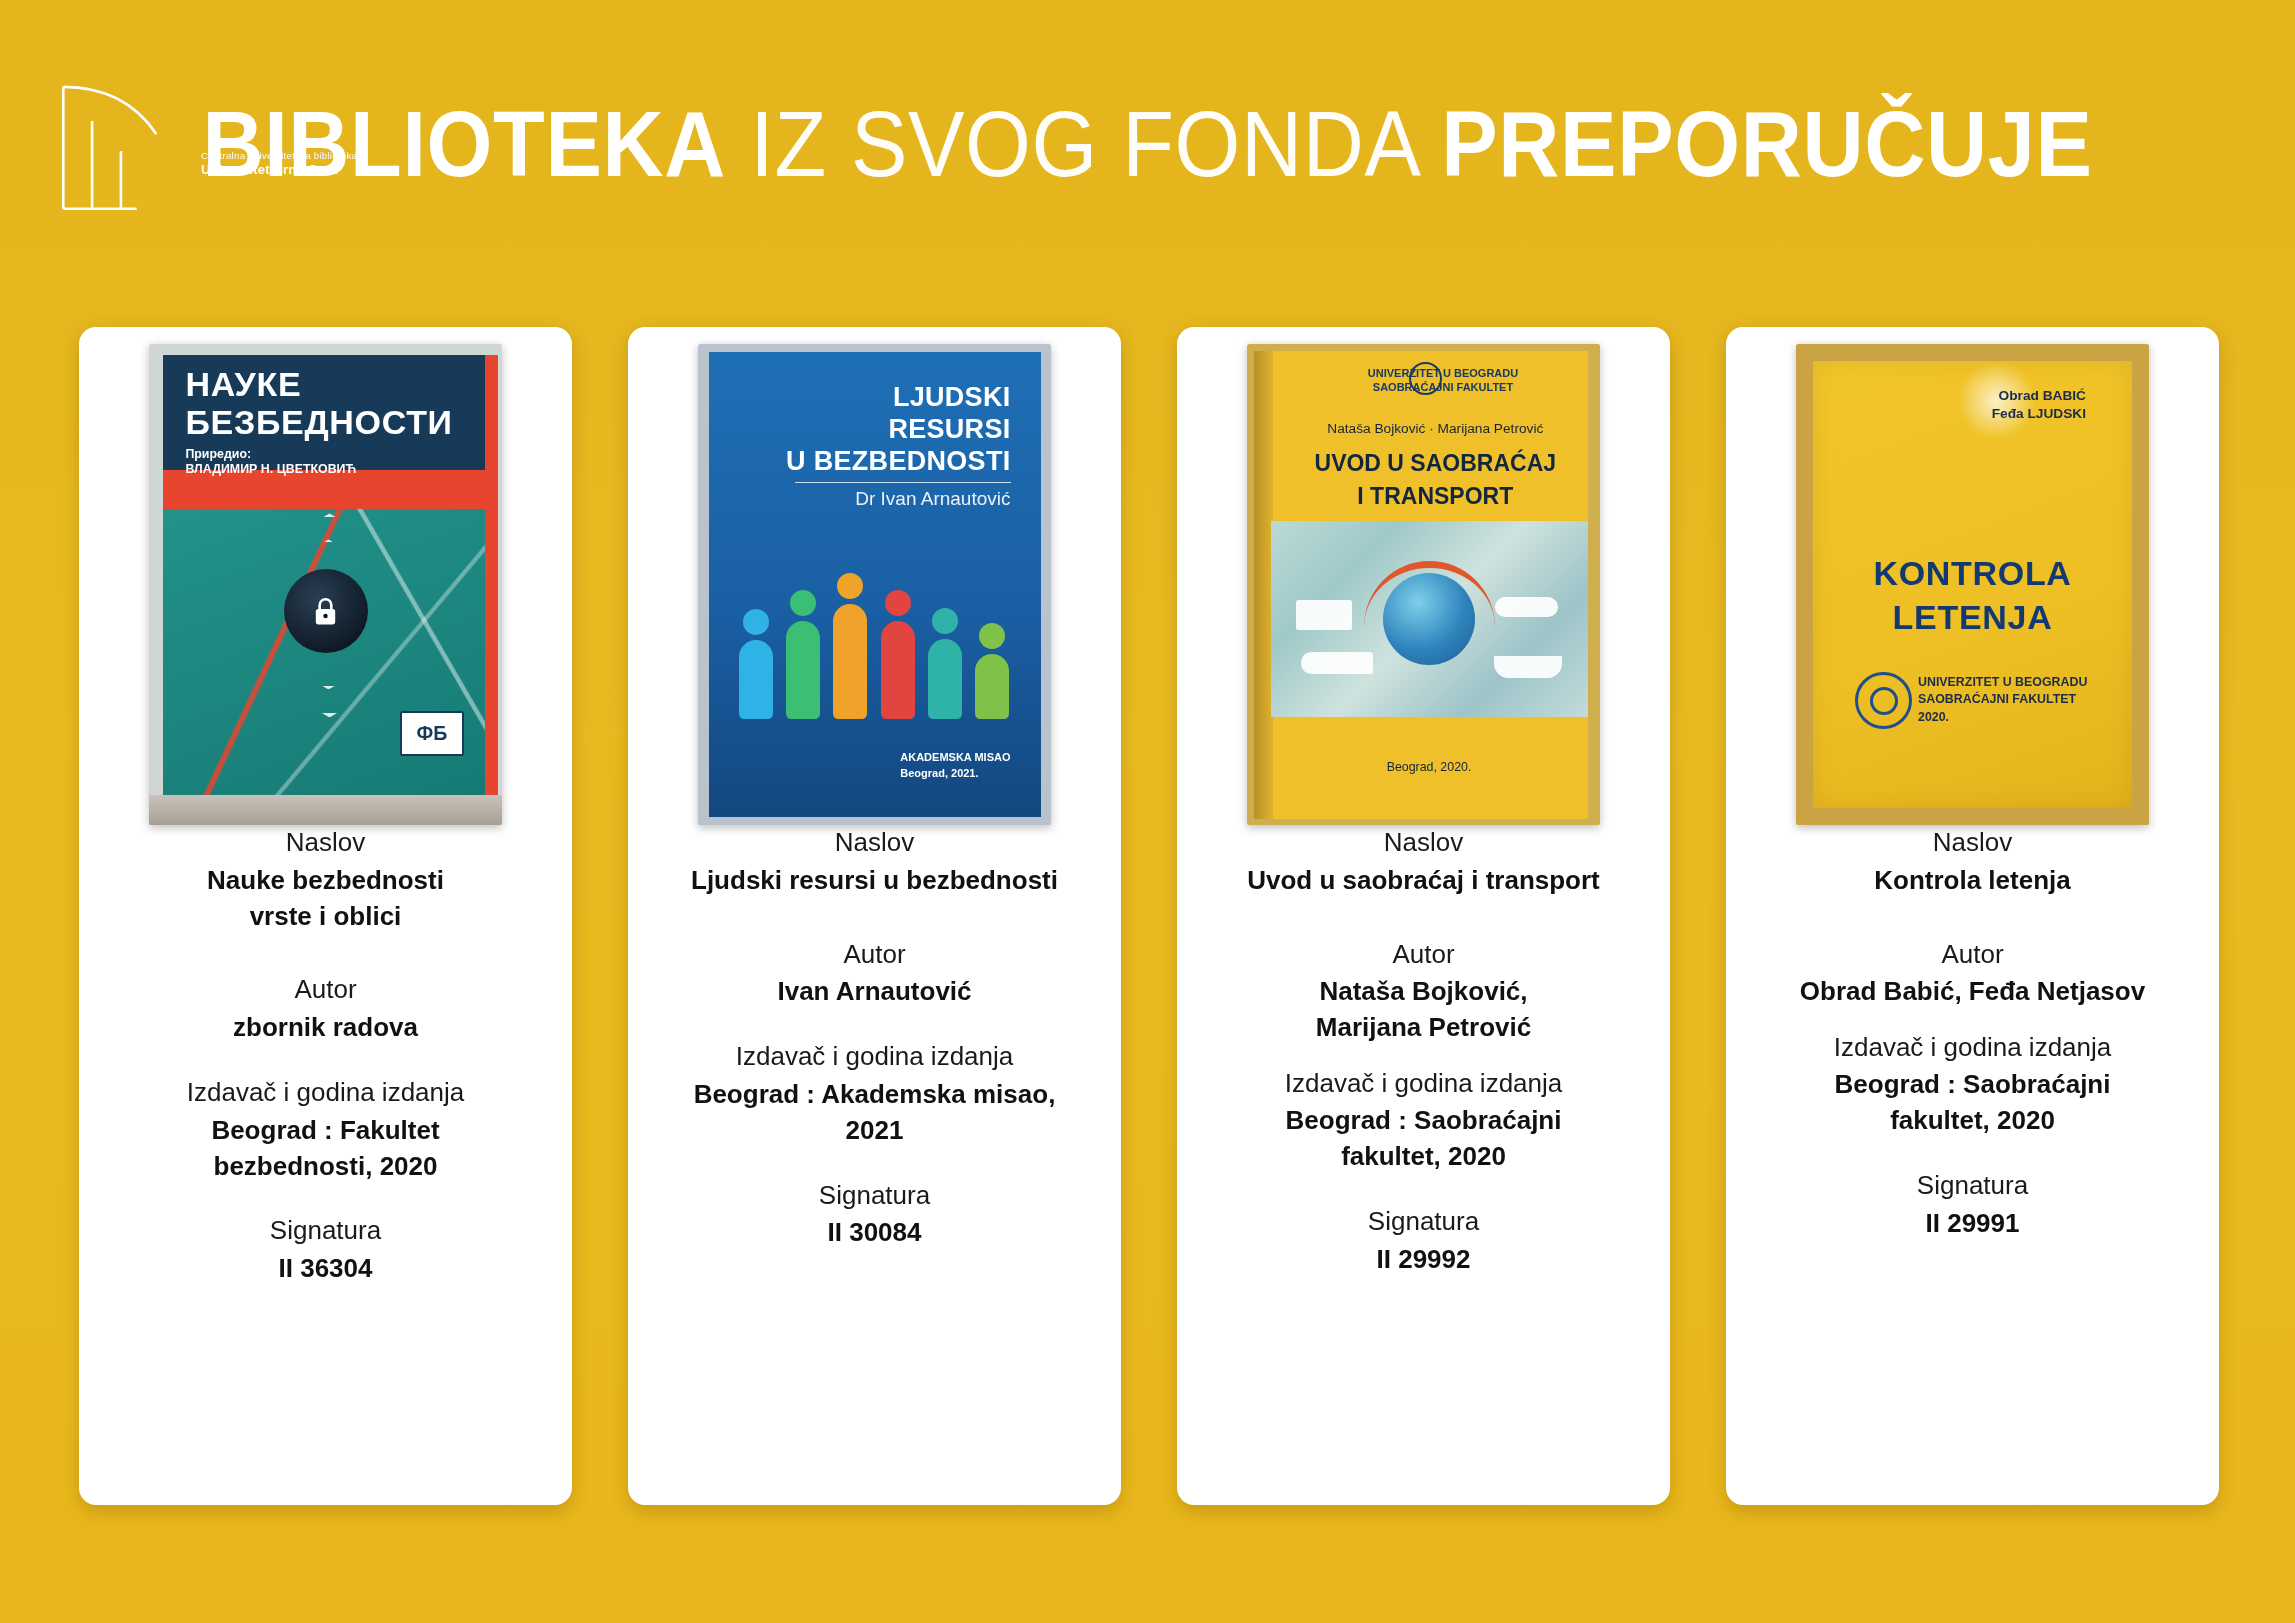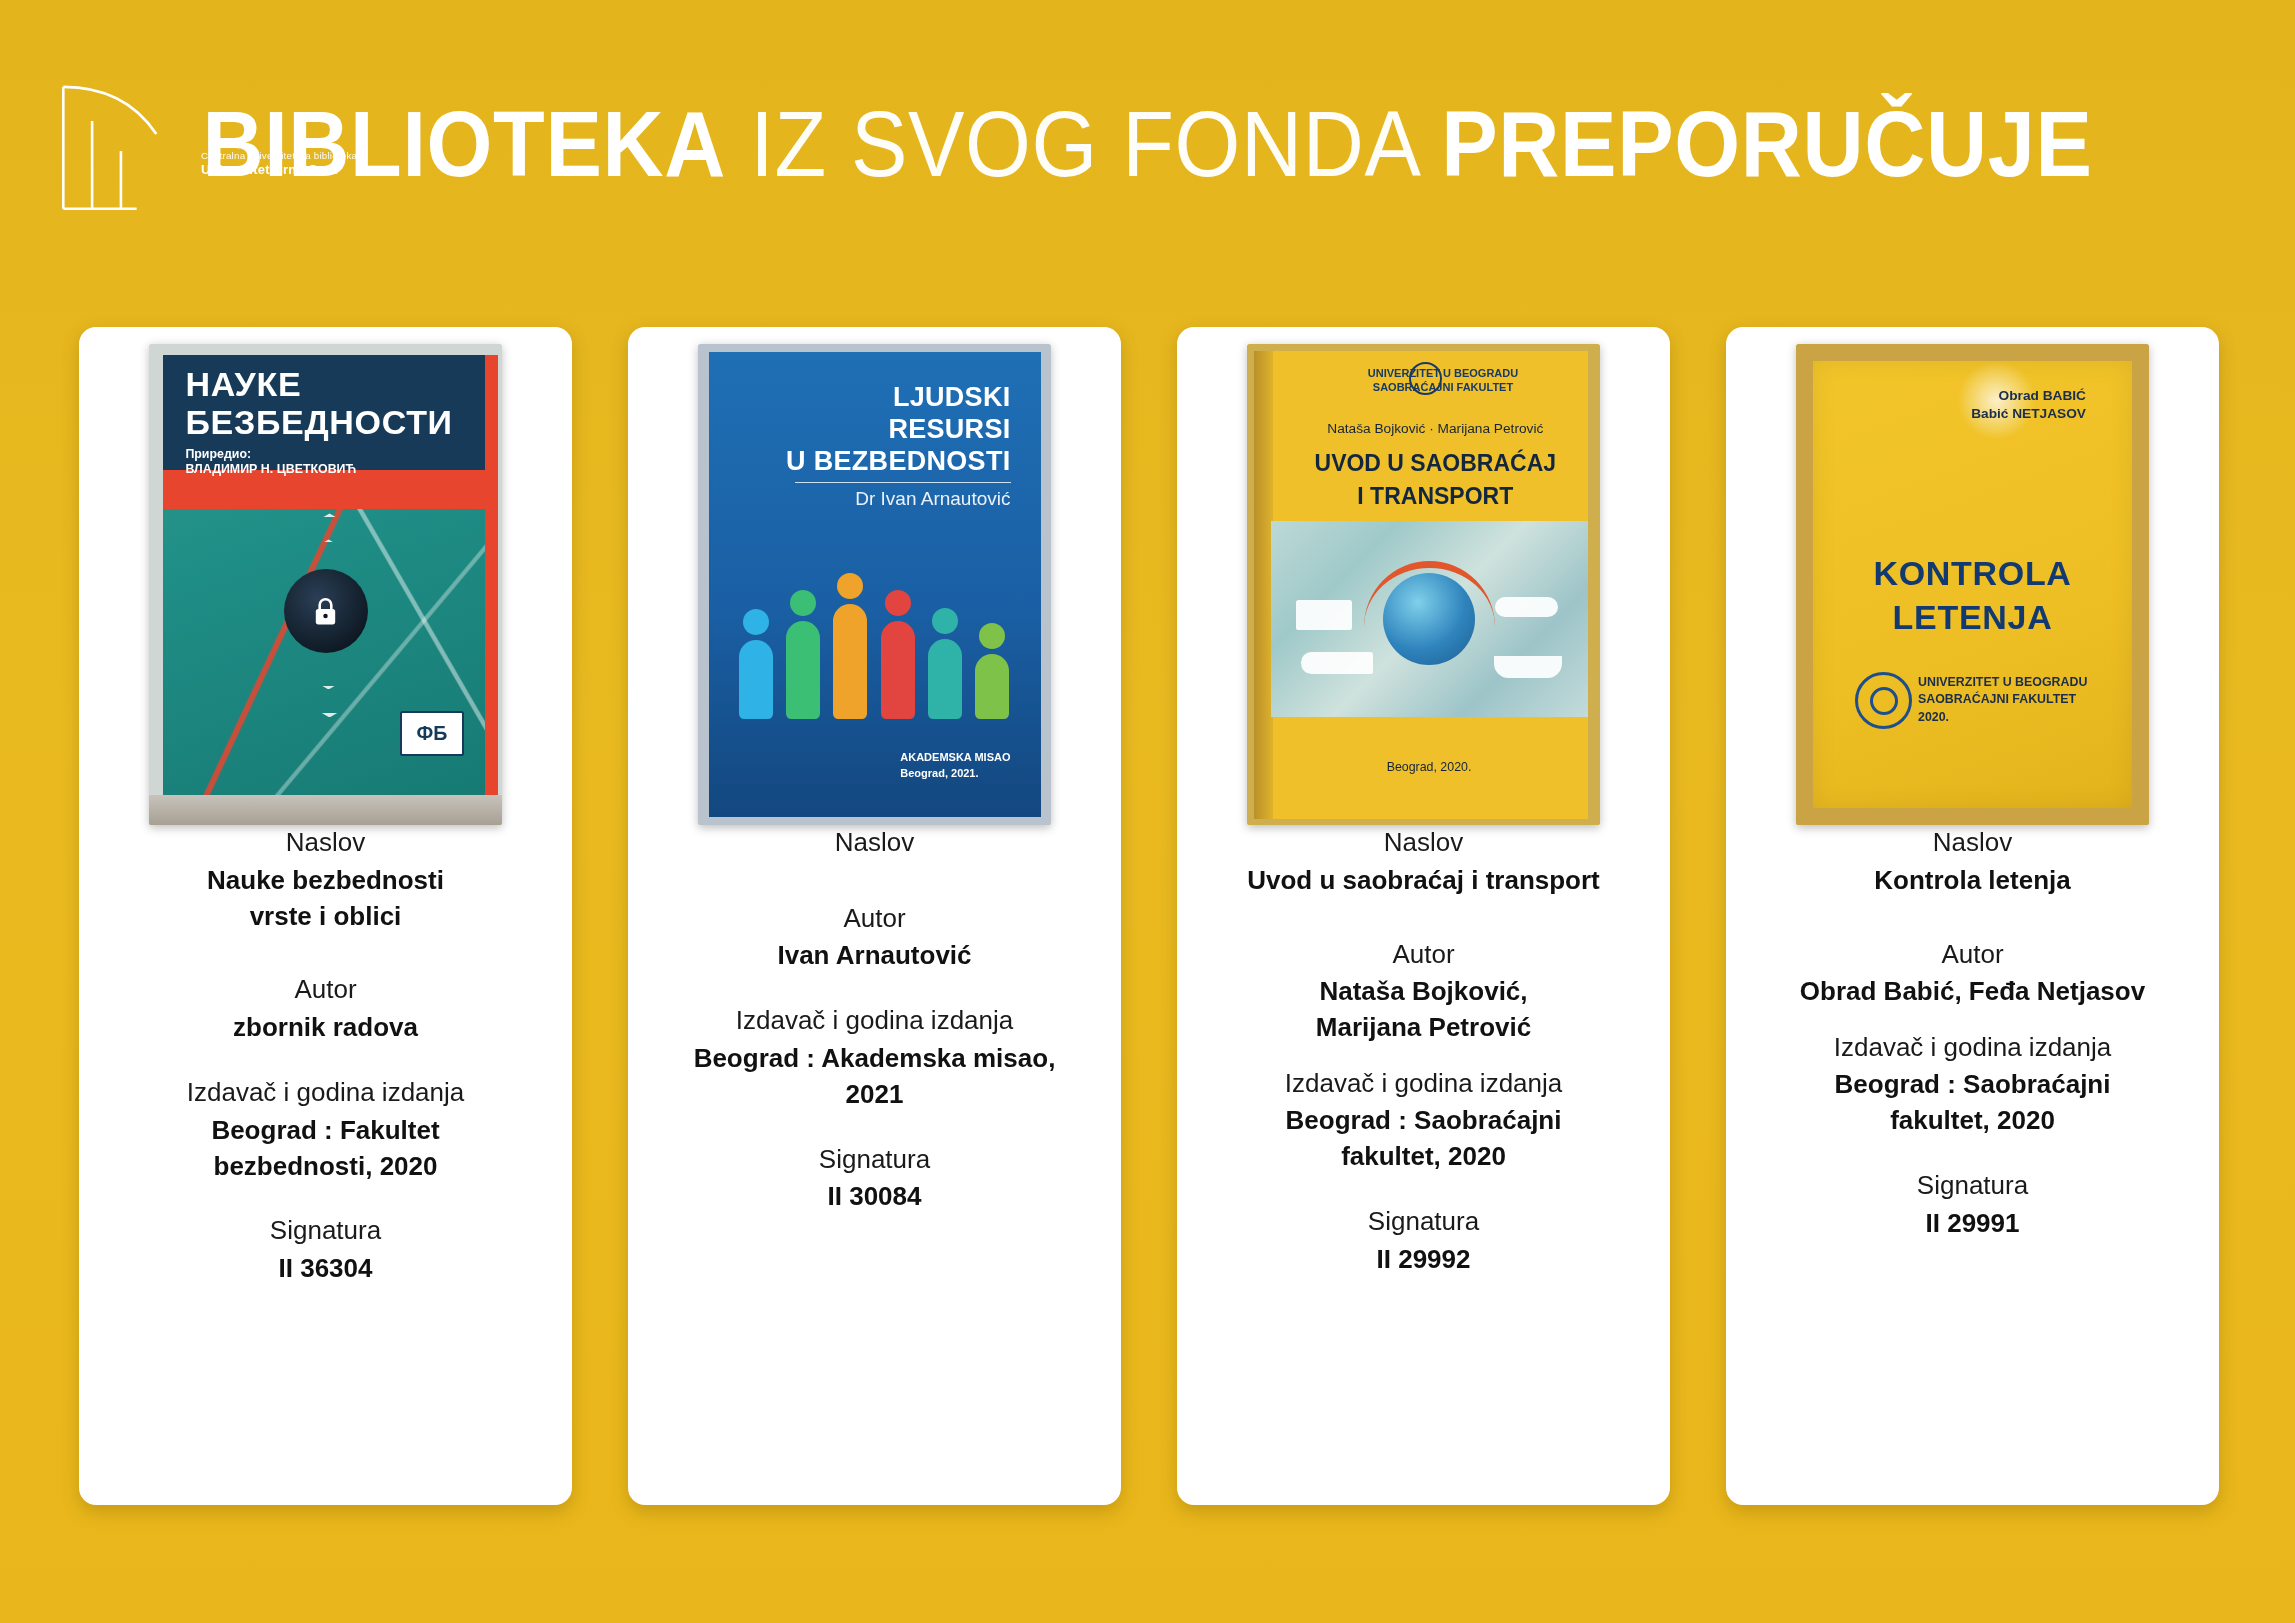--- a/index.html
+++ b/index.html
@@ -435,20 +435,21 @@
             </div>
           </div>
           <div class="foot" style="white-space:pre-line">AKADEMSKA MISAO
 Beograd, 2021.</div>
         </div>
       </div>
     </div>
 
     <div class="block">
       <p class="lbl">Naslov</p>
+      <p class="val">Ljudski resursi u bezbednosti</p>
     </div>
     <div class="gap-l"></div>
     <div class="block">
       <p class="lbl">Autor</p>
       <p class="val">Ivan Arnautović</p>
     </div>
     <div class="gap-m"></div>
     <div class="block">
       <p class="lbl">Izdavač i godina izdanja</p>
       <p class="val">Beograd : Akademska misao,
@@ -508,21 +509,21 @@
       <p class="val">II 29992</p>
     </div>
   </div>
 
   <div class="card">
     <div class="cover c4">
       <div class="inner">
         <div class="page">
           <div class="glare"></div>
           <div class="aut" style="white-space:pre-line">Obrad BABIĆ
-Babić NETJASOV</div>
+Feđa LJUDSKI</div>
           <div class="t">
             <div>KONTROLA</div>
             <div>LETENJA</div>
           </div>
           <div class="emblem"></div>
           <div class="uni" style="white-space:pre-line">UNIVERZITET U BEOGRADU
 SAOBRAĆAJNI FAKULTET
 2020.</div>
         </div>
       </div>

